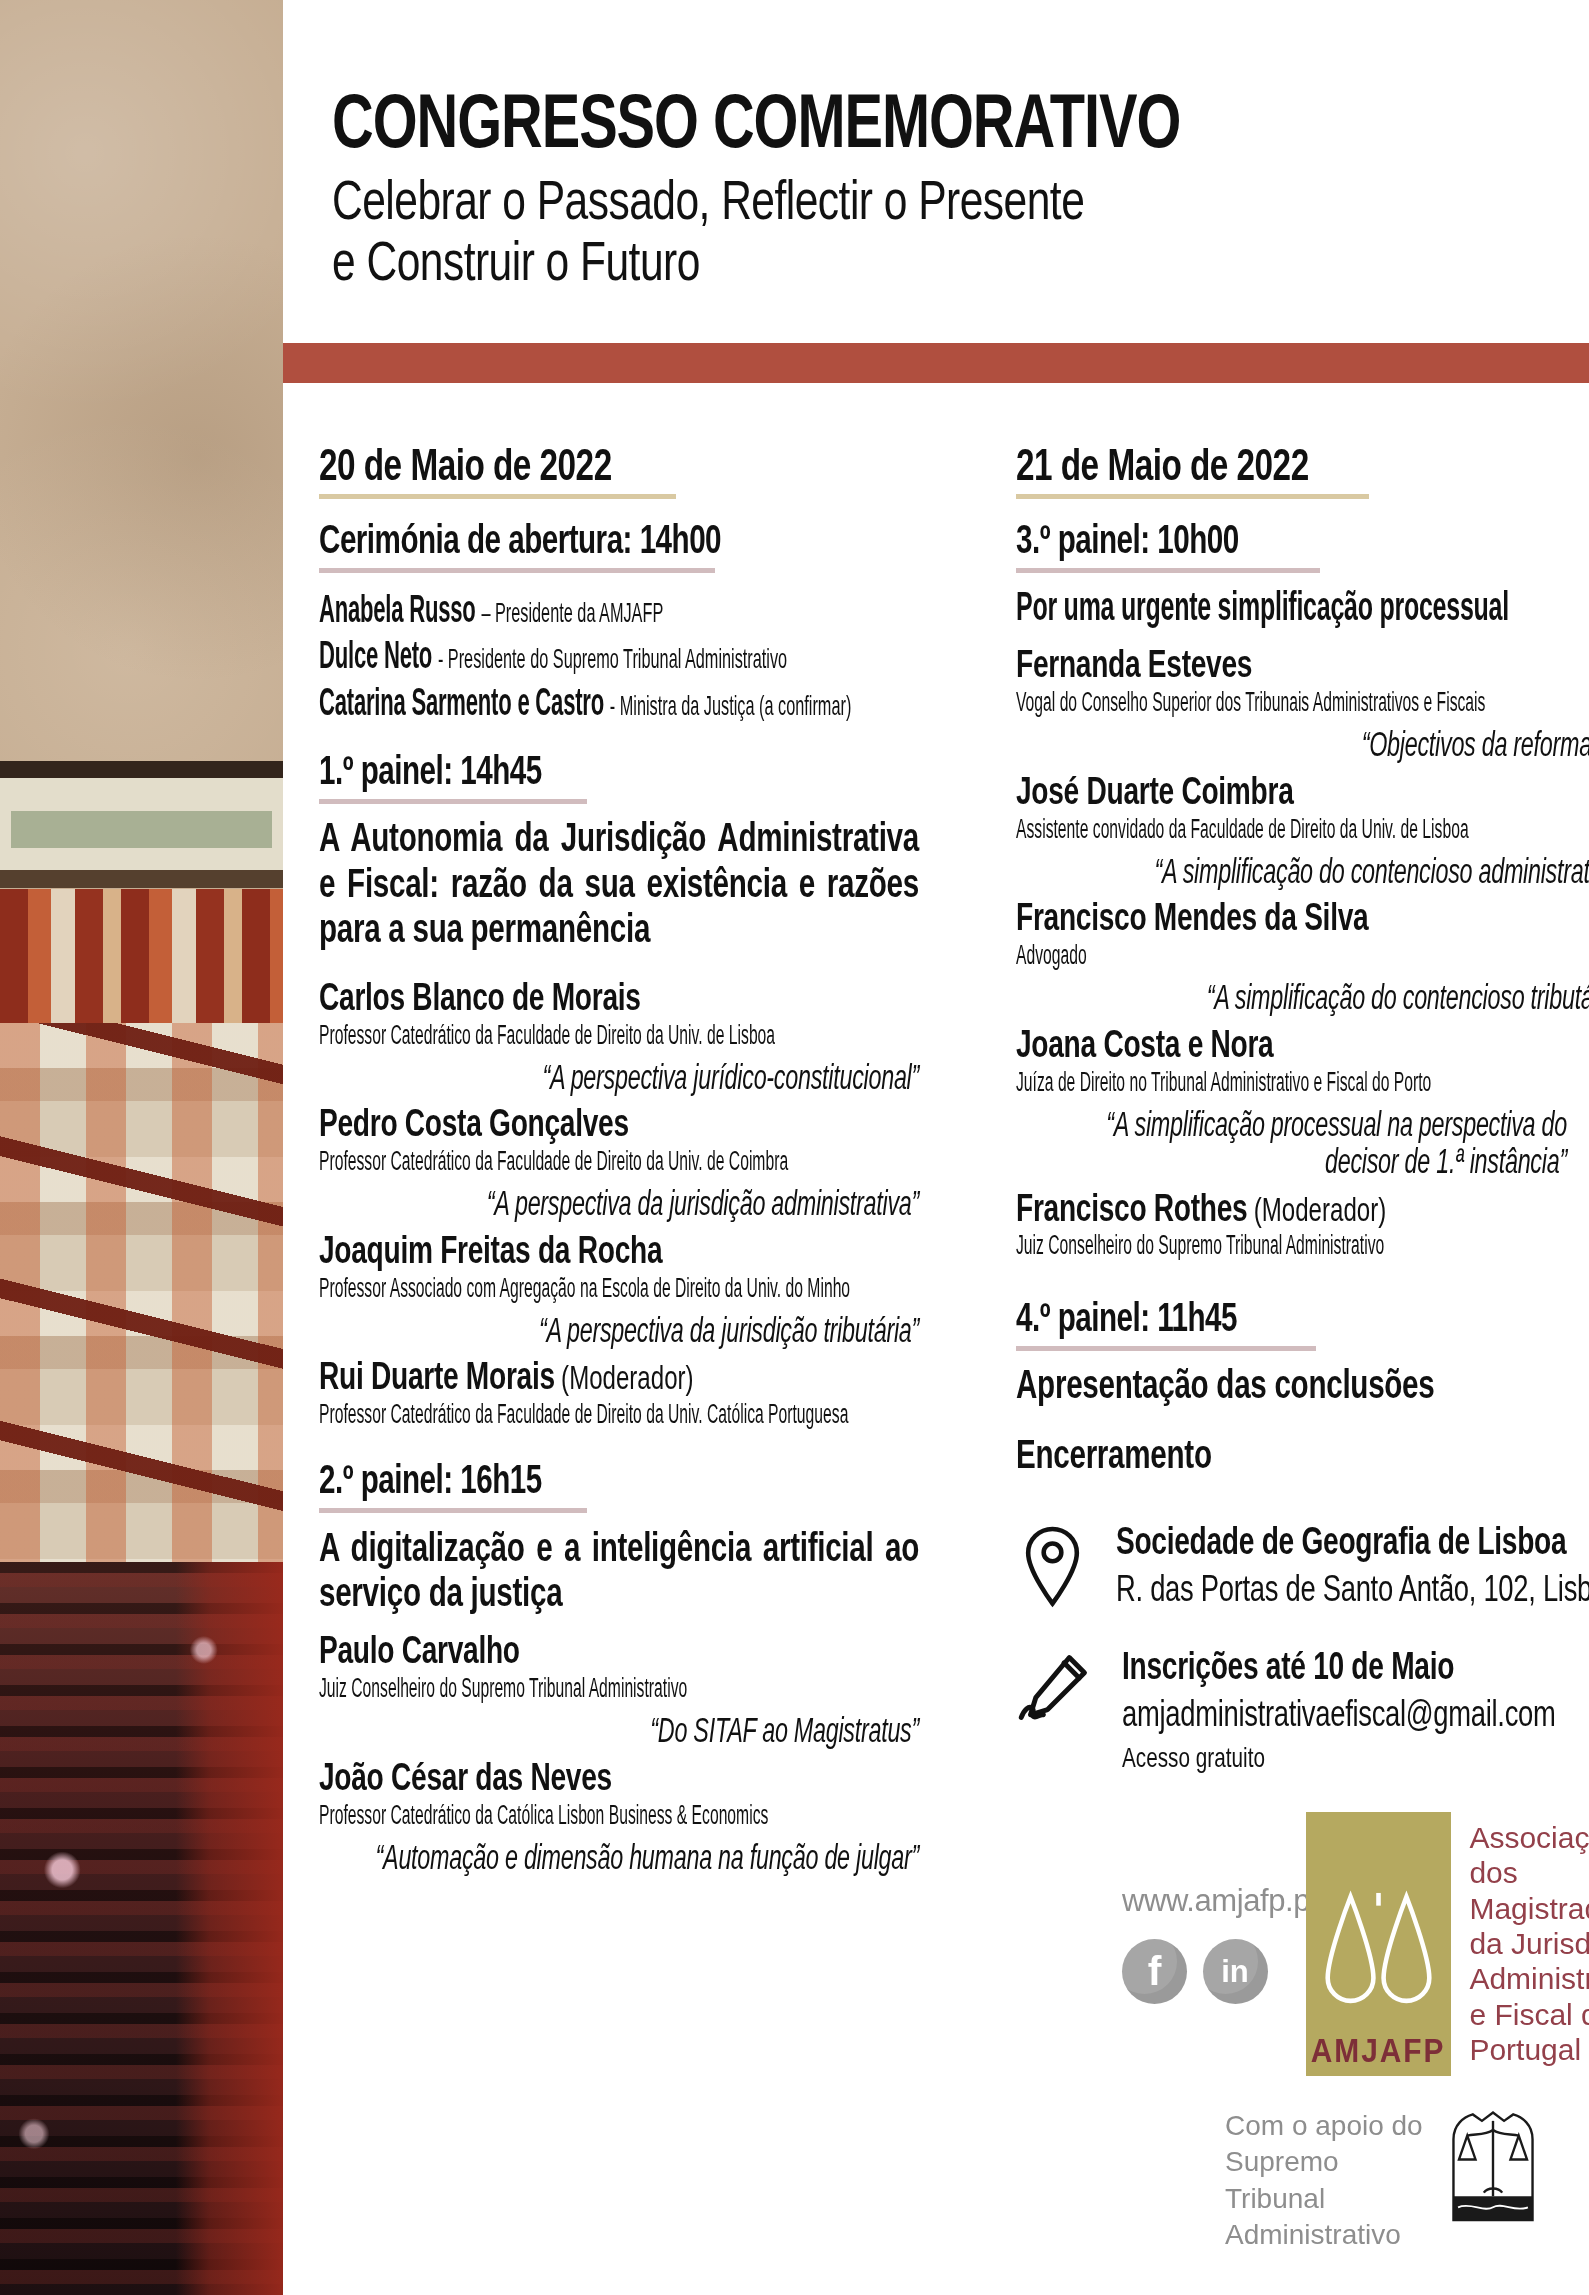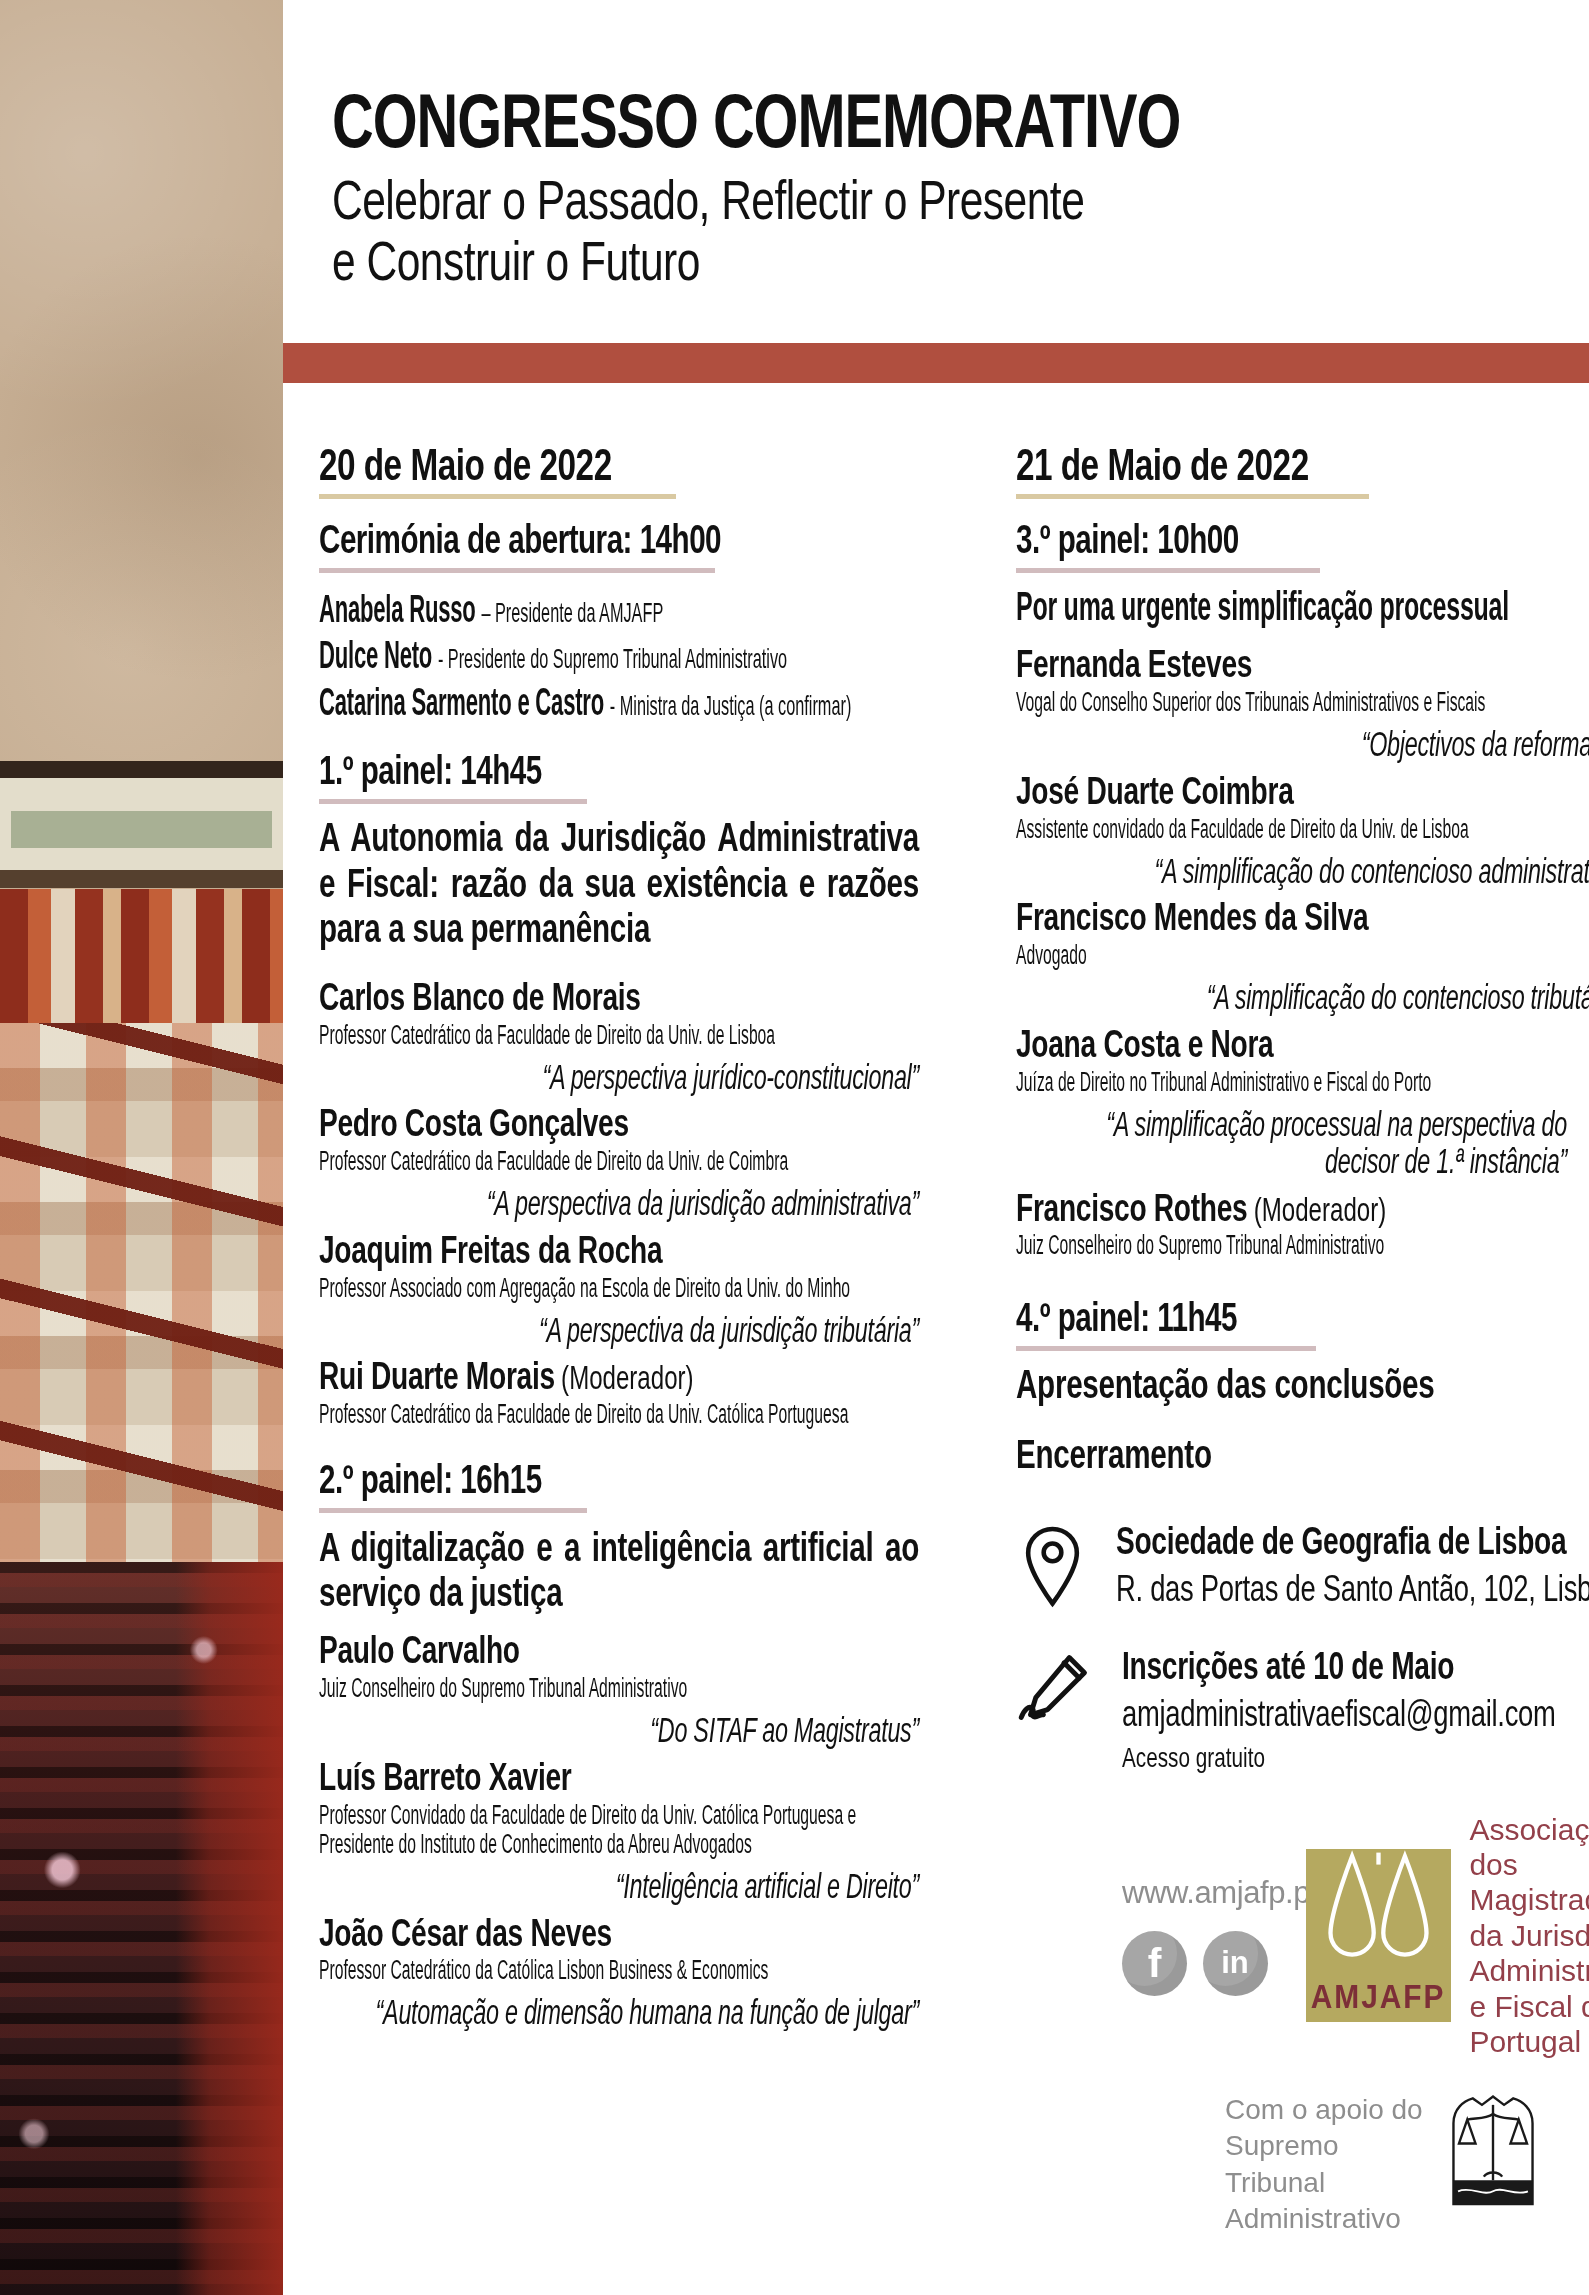--- a/index.html
+++ b/index.html
@@ -100,21 +100,21 @@
   
   .footer-row{display:flex;align-items:center;margin-top:38px;margin-left:106px;}
   .web-col{width:177px;}
   .website{font-size:31px;color:var(--muted-gray,#8e8e8e);letter-spacing:-0.4px;}
   .socials{display:flex;margin-top:20px;}
   .soc{width:65px;height:65px;border-radius:50%;background:var(--social-gray,#a6a6a6);color:#fff;
     display:flex;align-items:center;justify-content:center;font-weight:700;margin-right:15.5px;
     box-shadow:inset -10px -10px 0 rgba(0,0,0,.07);}
   .soc.fb{font-size:41px;}
   .soc.li{font-size:31px;}
-  .logo-box{width:145px;height:173px;background:var(--logo-gold,#b5a960);margin:0 18.4px 0 7px;
+  .logo-box{width:145px;height:264px;background:var(--logo-gold,#b5a960);margin:0 18.4px 0 7px;
     display:flex;flex-direction:column;align-items:center;justify-content:flex-end;}
   .logo-drops{width:127px;height:152px;}
   .logo-word{font-size:32.5px;font-weight:700;letter-spacing:2.1px;color:var(--logo-maroon,#7d2f38);
     line-height:1;padding-bottom:8.5px;transform:scaleX(.92);}
   .assoc{width:244px;font-size:30px;line-height:1.18;color:var(--assoc-red,#93404a);}
   .support-row{display:flex;align-items:flex-start;margin-top:32.5px;margin-left:209px;}
   .support-text{width:198px;font-size:28px;line-height:1.3;color:var(--muted-gray,#8e8e8e);}
   .sta{margin-left:24px;}
 </style>
 </head>
@@ -187,25 +187,20 @@
     </div>
 
     <div class="cx sec-head" style="margin-top:31px">2.º painel: 16h15</div>
     <div class="sec-rule rule-mauve" style="width:268px"></div>
     <div class="cx panel-title">A digitalização e a inteligência artificial ao serviço da justiça</div>
 
     <div class="speaker" style="margin-top:18.4px">
       <div class="cx name-line"><span class="sp-name">Paulo Carvalho</span></div>
       <div class="cxx nowrap sp-role">Juiz Conselheiro do Supremo Tribunal Administrativo</div>
       <div class="cxq sp-quote">“Do SITAF ao Magistratus”</div>
-    </div>
-    <div class="speaker">
-      <div class="cx name-line"><span class="sp-name">Luís Barreto Xavier</span></div>
-      <div class="cxx sp-role">Professor Convidado da Faculdade de Direito da Univ. Católica Portuguesa e Presidente do Instituto de Conhecimento da Abreu Advogados</div>
-      <div class="cxq sp-quote">“Inteligência artificial e Direito”</div>
     </div>
     <div class="speaker">
       <div class="cx name-line"><span class="sp-name">João César das Neves</span></div>
       <div class="cxx nowrap sp-role">Professor Catedrático da Católica Lisbon Business &amp; Economics</div>
       <div class="cxq sp-quote">“Automação e dimensão humana na função de julgar”</div>
     </div>
 
   </div>
 
   <div class="col col-right">

